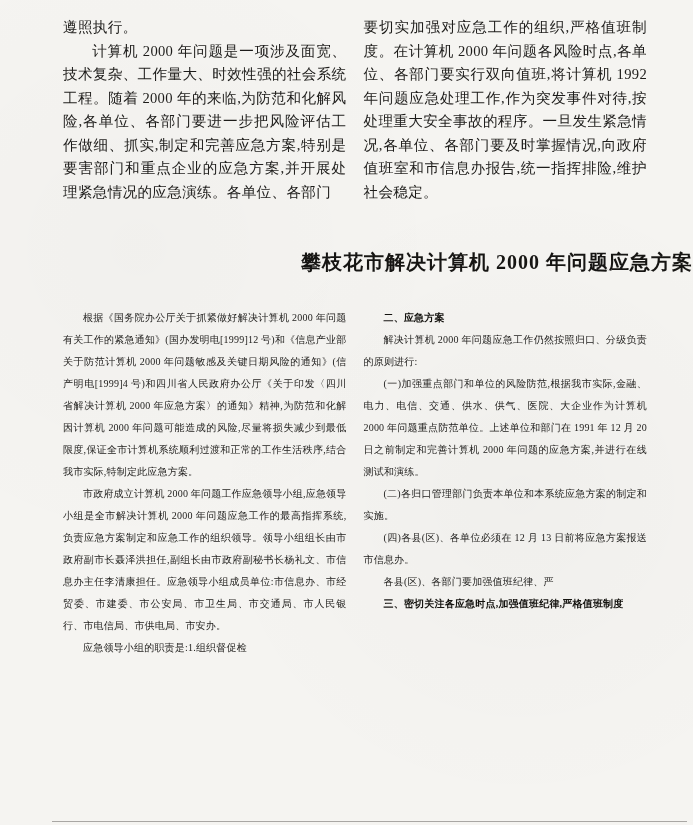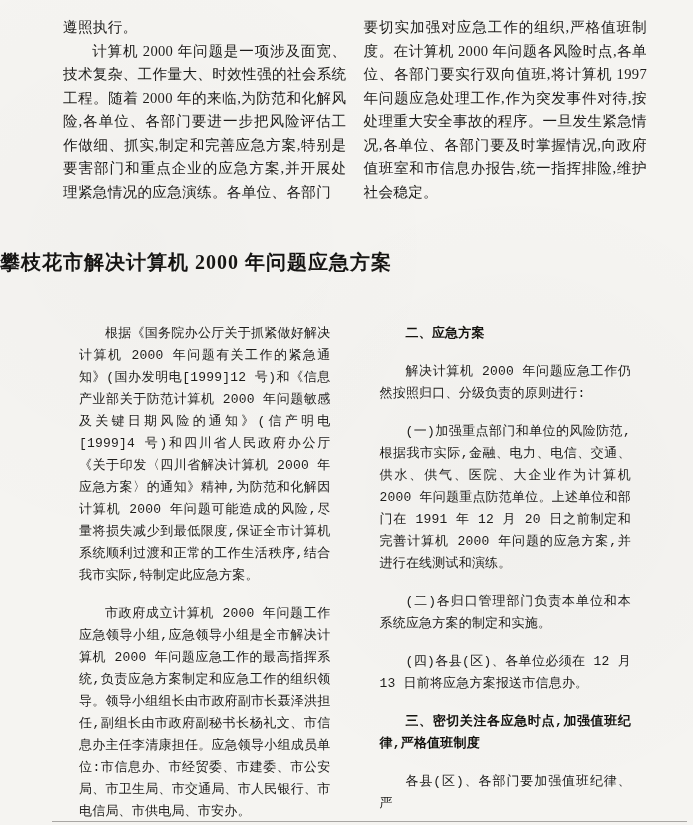--- a/index.html
+++ b/index.html
@@ -37,41 +37,40 @@
     font-size: 14.6px;
     line-height: 23.5px;
     letter-spacing: 0.3px;
     text-align: justify;
   }
   .doc-title {
     position: absolute;
     top: 249px;
     left: 0;
     right: 0;
-    text-align: left;
+    text-align: right;
     font-size: 20px;
     font-weight: bold;
     letter-spacing: 1px;
     color: #161513;
   }
   .main-section {
     position: absolute;
     top: 307px;
     left: 63px;
     right: 45px;
     height: 512px;
     overflow: hidden;
   }
   .main-section p {
-    margin: 16px;
-    font-size: 13px;
+    margin: 0;
+    font-size: 10px;
     line-height: 22px;
     letter-spacing: 0.2px;
     text-align: justify;
-    font-family: Liberation Mono, monospace;
   }
   p.indent {
     text-indent: 2em;
   }
   p.heading {
     font-weight: bold;
     color: #14130f;
   }
   .bottom-rule {
     position: absolute;
@@ -87,38 +86,38 @@
 <body>
 
 <div class="page">
 
   <div class="top-section two-col">
     <div class="col">
       <p>遵照执行。</p>
       <p class="indent">计算机 2000 年问题是一项涉及面宽、技术复杂、工作量大、时效性强的社会系统工程。随着 2000 年的来临,为防范和化解风险,各单位、各部门要进一步把风险评估工作做细、抓实,制定和完善应急方案,特别是要害部门和重点企业的应急方案,并开展处理紧急情况的应急演练。各单位、各部门</p>
     </div>
     <div class="col">
-      <p>要切实加强对应急工作的组织,严格值班制度。在计算机 2000 年问题各风险时点,各单位、各部门要实行双向值班,将计算机 1997 年问题应急处理工作,作为突发事件对待,按处理重大安全事故的程序。一旦发生紧急情况,各单位、各部门要及时掌握情况,向政府值班室和市信息办报告,统一指挥排险,维护社会稳定。</p>
+      <p>要切实加强对应急工作的组织,严格值班制度。在计算机 2000 年问题各风险时点,各单位、各部门要实行双向值班,将计算机 1992 年问题应急处理工作,作为突发事件对待,按处理重大安全事故的程序。一旦发生紧急情况,各单位、各部门要及时掌握情况,向政府值班室和市信息办报告,统一指挥排险,维护社会稳定。</p>
     </div>
   </div>
 
   <div class="doc-title">攀枝花市解决计算机 2000 年问题应急方案</div>
 
   <div class="main-section two-col">
     <div class="col">
       <p class="indent">根据《国务院办公厅关于抓紧做好解决计算机 2000 年问题有关工作的紧急通知》(国办发明电[1999]12 号)和《信息产业部关于防范计算机 2000 年问题敏感及关键日期风险的通知》(信产明电[1999]4 号)和四川省人民政府办公厅《关于印发〈四川省解决计算机 2000 年应急方案〉的通知》精神,为防范和化解因计算机 2000 年问题可能造成的风险,尽量将损失减少到最低限度,保证全市计算机系统顺利过渡和正常的工作生活秩序,结合我市实际,特制定此应急方案。</p>
       <p class="indent">市政府成立计算机 2000 年问题工作应急领导小组,应急领导小组是全市解决计算机 2000 年问题应急工作的最高指挥系统,负责应急方案制定和应急工作的组织领导。领导小组组长由市政府副市长聂泽洪担任,副组长由市政府副秘书长杨礼文、市信息办主任李清康担任。应急领导小组成员单位:市信息办、市经贸委、市建委、市公安局、市卫生局、市交通局、市人民银行、市电信局、市供电局、市安办。</p>
       <p class="indent">应急领导小组的职责是:1.组织督促检</p>
     </div>
     <div class="col">
       <p class="indent heading">二、应急方案</p>
       <p class="indent">解决计算机 2000 年问题应急工作仍然按照归口、分级负责的原则进行:</p>
       <p class="indent">(一)加强重点部门和单位的风险防范,根据我市实际,金融、电力、电信、交通、供水、供气、医院、大企业作为计算机 2000 年问题重点防范单位。上述单位和部门在 1991 年 12 月 20 日之前制定和完善计算机 2000 年问题的应急方案,并进行在线测试和演练。</p>
       <p class="indent">(二)各归口管理部门负责本单位和本系统应急方案的制定和实施。</p>
       <p class="indent">(四)各县(区)、各单位必须在 12 月 13 日前将应急方案报送市信息办。</p>
+      <p class="indent">各县(区)、各部门要加强值班纪律、严</p>
       <p class="indent heading">三、密切关注各应急时点,加强值班纪律,严格值班制度</p>
-      <p class="indent">各县(区)、各部门要加强值班纪律、严</p>
     </div>
   </div>
 
   <div class="bottom-rule"></div>
 
 </div>
 
 </body></html>

